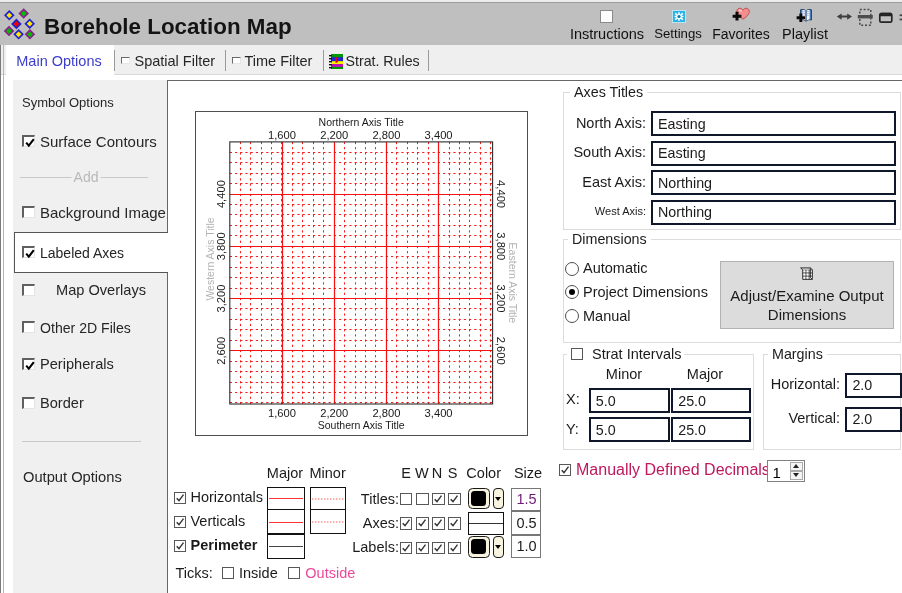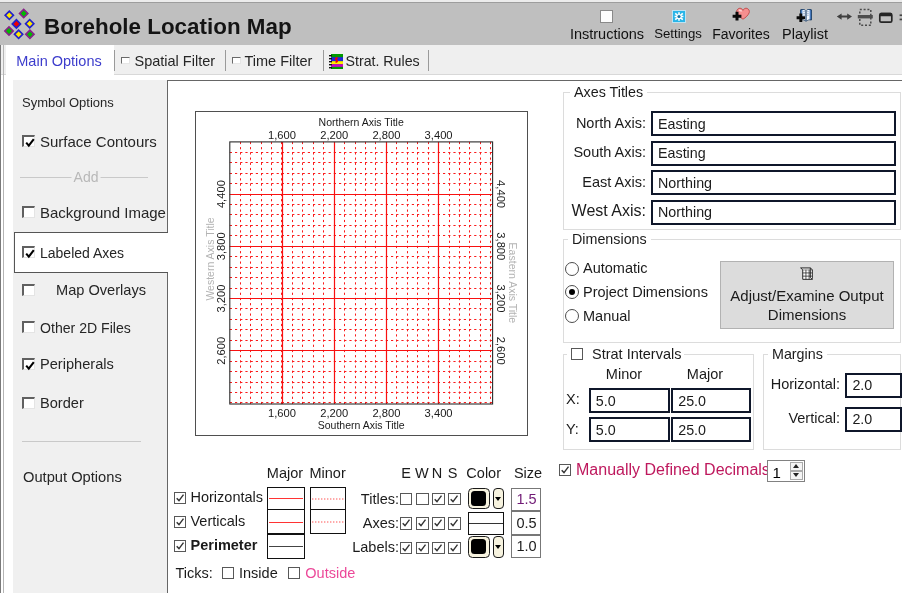--- a/index.html
+++ b/index.html
@@ -182,21 +182,21 @@
     <text x="318" y="171.9" font-size="10.5" text-anchor="middle" fill="#b3b3b3" transform="rotate(90 318 171.9)" dominant-baseline="central">Eastern Axis Title</text>
   </svg>
 <div class="grp" style="left:562.5px;top:91.5px;width:336.5px;height:136.5px"></div>
 <div class="glab" style="left:570px;top:85px">Axes Titles</div>
 <div class="txt" style="right:256px;top:122.7px;margin-top:-7.2px;font-size:14.5px;color:#1b1b1b;font-weight:normal;line-height:14.5px;">North Axis:</div>
 <div class="inp" style="left:651px;top:111.2px;width:235.5px;height:21px">Easting</div>
 <div class="txt" style="right:256px;top:152.3px;margin-top:-7.2px;font-size:14.5px;color:#1b1b1b;font-weight:normal;line-height:14.5px;">South Axis:</div>
 <div class="inp" style="left:651px;top:140.8px;width:235.5px;height:21px">Easting</div>
 <div class="txt" style="right:256px;top:181.9px;margin-top:-7.2px;font-size:14.5px;color:#1b1b1b;font-weight:normal;line-height:14.5px;">East Axis:</div>
 <div class="inp" style="left:651px;top:170.4px;width:235.5px;height:21px">Northing</div>
-<div class="txt" style="right:256px;top:211.1px;margin-top:-7.2px;font-size:16px;color:#1b1b1b;font-weight:normal;line-height:14.5px;">West Axis:</div>
+<div class="txt" style="right:256px;top:211.1px;margin-top:-7.2px;font-size:11px;color:#1b1b1b;font-weight:normal;line-height:14.5px;">West Axis:</div>
 <div class="inp" style="left:651px;top:199.6px;width:235.5px;height:21px">Northing</div>
 <div class="grp" style="left:562.5px;top:238.5px;width:336.5px;height:102px"></div>
 <div class="glab" style="left:568px;top:232px">Dimensions</div>
 <div class="rad" style="left:565px;top:261.5px"></div>
 <div class="txt" style="left:583px;top:268.5px;margin-top:-7.2px;font-size:14.5px;color:#1b1b1b;font-weight:normal;line-height:14.5px;">Automatic</div>
 <div class="rad" style="left:565px;top:285.4px">
     <div class="rdot"></div>
   </div>
 <div class="txt" style="left:583px;top:292.4px;margin-top:-7.2px;font-size:14.5px;color:#1b1b1b;font-weight:normal;line-height:14.5px;">Project Dimensions</div>
 <div class="rad" style="left:565px;top:308.8px"></div>

